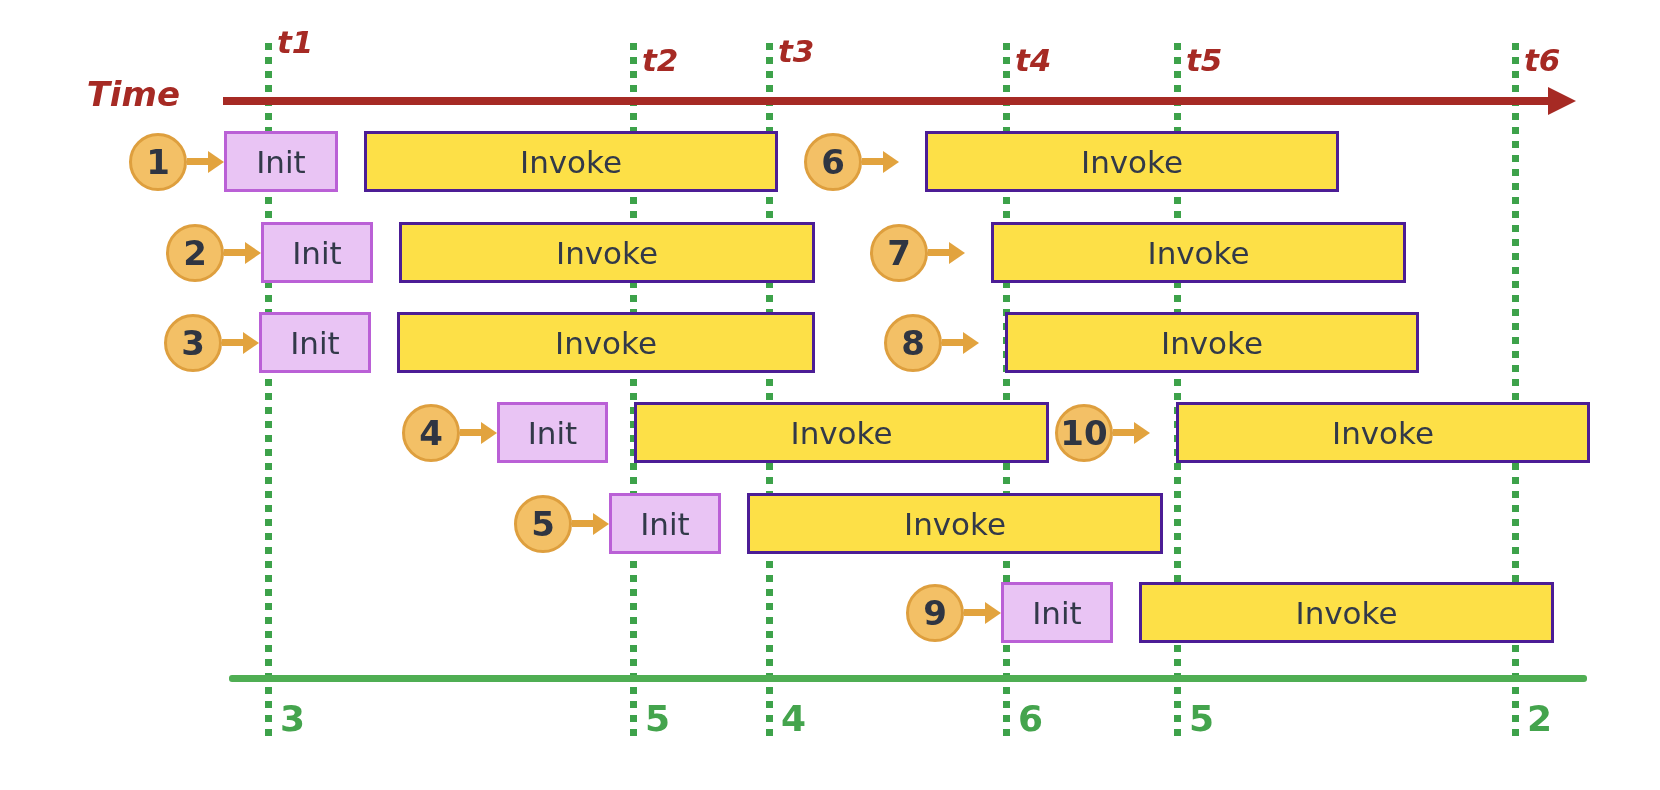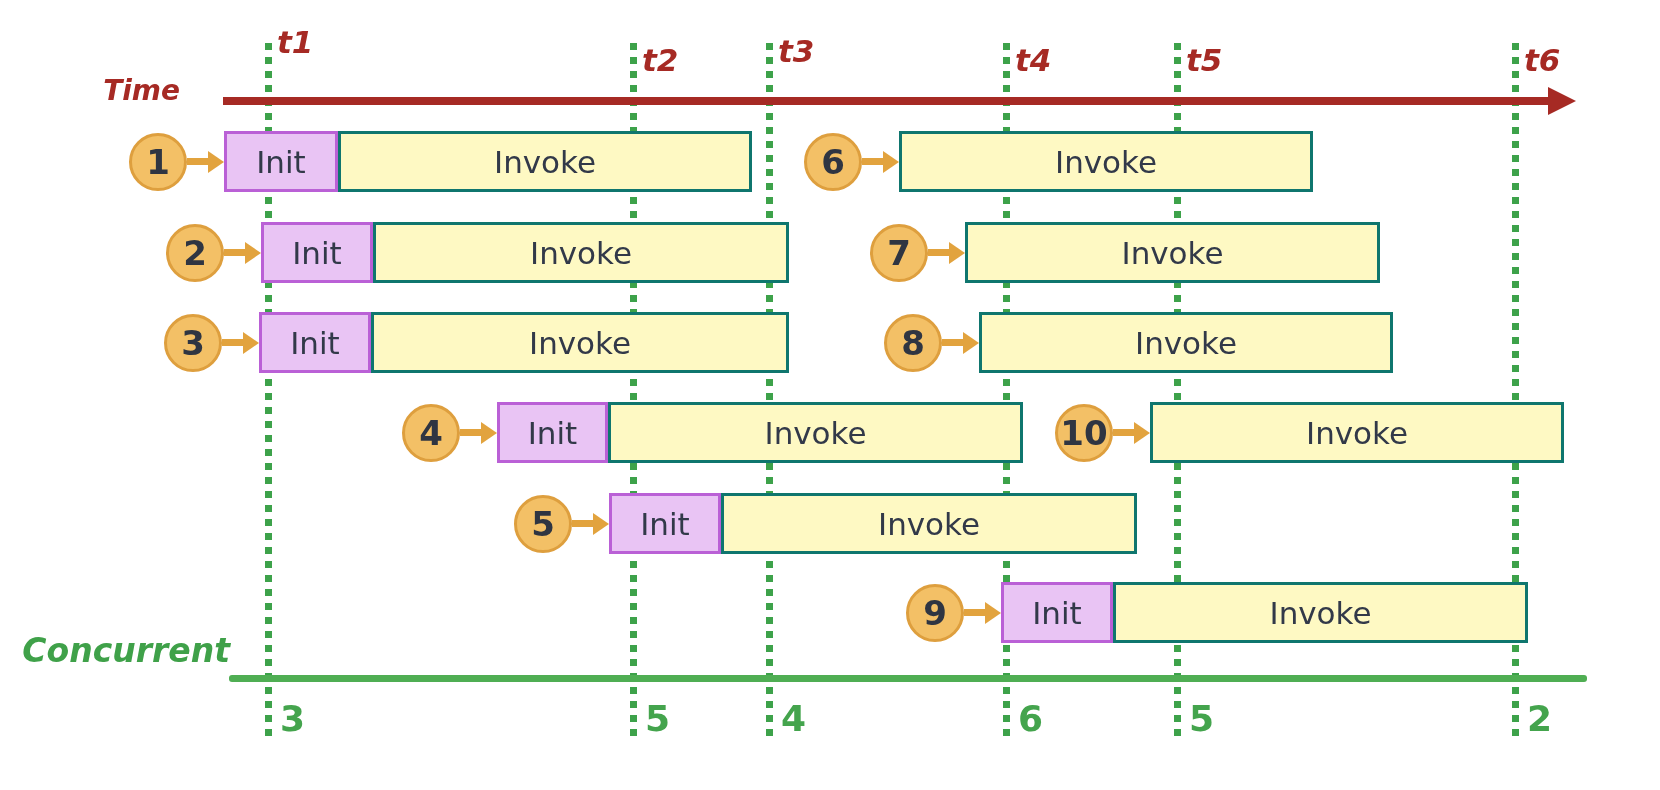--- a/index.html
+++ b/index.html
@@ -2,21 +2,21 @@
 <html><head>
 <meta charset="utf-8">
 <style>
   html,body{margin:0;padding:0;background:#ffffff;}
   .canvas{
     position:relative;width:1660px;height:790px;background:#ffffff;overflow:hidden;
     font-family:"DejaVu Sans","Liberation Sans",sans-serif;
   }
   .time-label{
     position:absolute;left:40px;top:74px;width:140px;text-align:right;
-    font-size:28px;font-style:italic;font-weight:700;color:#a62a24;z-index:4;
+    font-size:34px;font-style:italic;font-weight:700;color:#a62a24;z-index:4;
   }
   .time-line{position:absolute;height:8px;background:#a62a24;z-index:2;}
   .time-head{
     position:absolute;width:0;height:0;z-index:2;
     border-top:14px solid transparent;border-bottom:14px solid transparent;
     border-left:28px solid #a62a24;
   }
   .tick-line{position:absolute;width:7px;z-index:1;}
   .tick-label{
     position:absolute;font-size:31px;font-style:italic;font-weight:700;
@@ -30,21 +30,21 @@
     position:absolute;left:15px;top:624px;width:215px;text-align:right;
     font-size:33px;font-style:italic;font-weight:700;color:#3fa149;
     line-height:53px;z-index:4;
   }
   .bar{
     position:absolute;height:61px;box-sizing:border-box;z-index:2;
     display:flex;align-items:center;justify-content:center;
     font-size:31px;color:#323949;
   }
   .bar.init{background:#e9c4f4;border:3px solid #ba60d6;}
-  .bar.invoke{background:#fef9c3;border:3px solid #0f766e;}
+  .bar.invoke{background:#fde047;border:3px solid #4c1d95;margin-left:26px;}
   .badge{
     position:absolute;width:58px;height:58px;border-radius:50%;box-sizing:border-box;
     background:#f3c066;border:3px solid #de9f3e;z-index:3;
     display:flex;align-items:center;justify-content:center;
     font-size:34px;font-weight:600;color:#2f3542;
   }
   .arrow-shaft{position:absolute;height:7px;background:#e2a33e;z-index:3;}
   .arrow-head{
     position:absolute;width:0;height:0;z-index:3;
     border-top:11px solid transparent;border-bottom:11px solid transparent;
@@ -123,15 +123,14 @@
       <div class="arrow-shaft" style="left: 964px; top: 609px; width: 22px;"></div>
       <div class="arrow-head" style="left: 985px; top: 602px;"></div>
       <div class="bar invoke" style="left: 1150px; top: 402px; width: 414px;">Invoke</div>
       <div class="badge" style="left: 1055px; top: 404px; text-align: right;">10</div>
       <div class="arrow-shaft" style="left: 1113px; top: 429px; width: 22px;"></div>
       <div class="arrow-head" style="left: 1134px; top: 422px;"></div>
     </div>
 
   <div class="conc-line" id="conc-line" style="left: 229px; top: 675px; width: 1358px;"></div>
   <div class="conc-label">
-    <div>Concurrent</div>
   </div>
 </div>
 
 </body></html>

